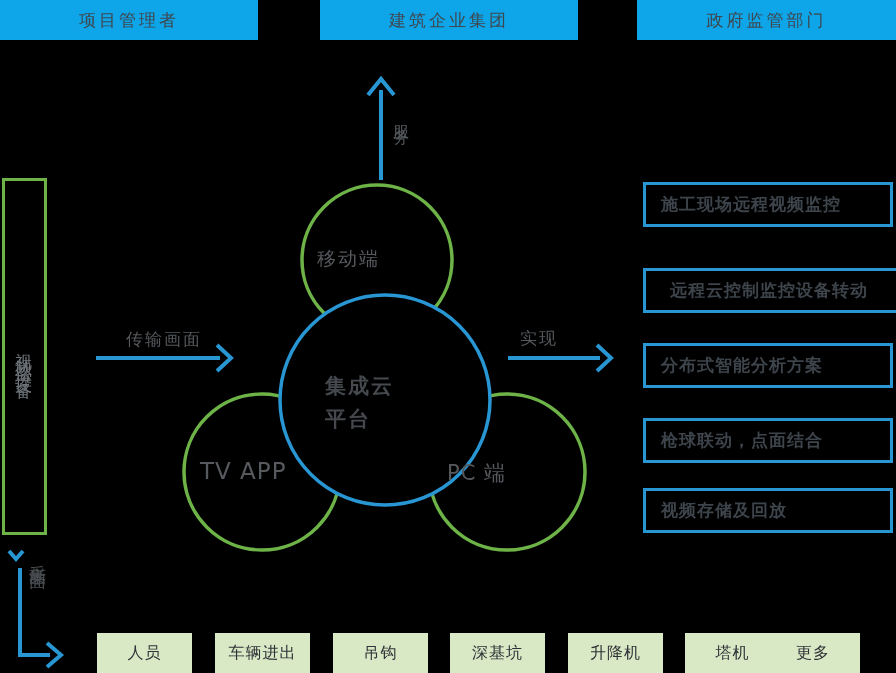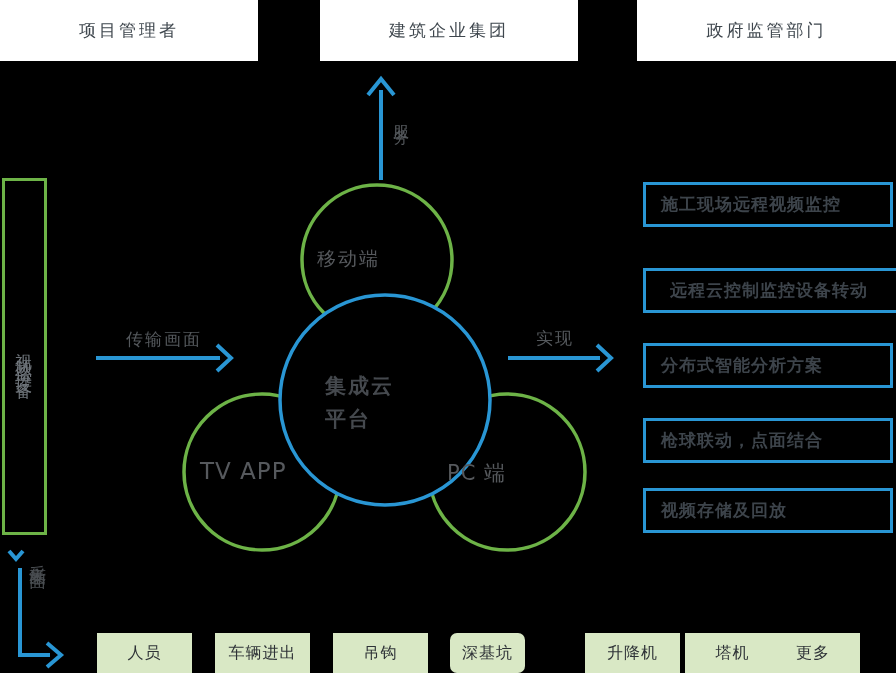--- a/index.html
+++ b/index.html
@@ -2,21 +2,21 @@
 <html><head>
 <meta charset="utf-8">
 <style>
   html,body{margin:0;padding:0;background:#000;}
   #stage{
     position:relative;width:896px;height:673px;background:#000000;
     font-family:"DejaVu Sans","Liberation Sans",sans-serif;overflow:hidden;
   }
   
   .tab{
-    position:absolute;top:0;height:61px;background:#ffffff;color:#3f474e;
+    position:absolute;top:0;height:40px;background:#0ea5e9;color:#3f474e;
     font-size:17px;letter-spacing:3px;display:flex;align-items:center;justify-content:center;
   }
   #tab-0{left:0;width:258px;}
   #tab-1{left:320px;width:258px;}
   #tab-2{left:637px;width:259px;}
 
   
   .device-box{
     position:absolute;left:2px;top:178px;width:39px;height:351px;
     border:3px solid #6db347;display:flex;align-items:center;justify-content:center;
@@ -33,21 +33,21 @@
   .circle-label{position:absolute;text-align:left;color:#56595d;}
   #label-mobile{left:317px;top:246px;width:120px;font-size:19px;letter-spacing:2px;}
   #label-cloud{left:325px;top:370px;width:120px;font-size:21px;font-weight:700;color:#45494e;line-height:33px;letter-spacing:2px;}
   #label-tv{left:200px;top:458px;width:124px;font-size:23px;letter-spacing:1px;}
   #label-pc{left:447px;top:459px;width:120px;font-size:21px;letter-spacing:1px;}
 
   
   .flow-label{position:absolute;color:#54585c;}
   #label-service{left:390px;top:112px;writing-mode:vertical-rl;text-orientation:upright;font-size:16px;letter-spacing:5px;}
   #label-transmit{left:98px;top:328px;width:132px;text-align:center;font-size:17px;letter-spacing:2px;}
-  #label-realize{left:512px;top:327px;width:86px;text-align:center;font-size:17px;letter-spacing:2px;}
+  #label-realize{left:496px;top:327px;width:86px;text-align:center;font-size:17px;letter-spacing:2px;}
   #label-collect{left:27px;top:551px;writing-mode:vertical-rl;text-orientation:upright;font-size:17px;letter-spacing:3px;color:#4a4e52;}
 
   
   .feature{
     position:absolute;left:643px;width:229px;height:39px;border:3px solid #2996d4;
     color:#3d444b;font-size:17px;font-weight:600;letter-spacing:1px;
     display:flex;align-items:center;padding-left:15px;
   }
   #feature-0{top:182px;}
   #feature-1{top:268px;padding-left:24px;}
@@ -57,22 +57,22 @@
 
   
   .target{
     position:absolute;top:633px;height:40px;background:#d9e8c5;color:#2e3237;
     font-size:16px;font-weight:500;letter-spacing:1px;
     display:flex;align-items:center;justify-content:center;
   }
   #target-0{left:97px;width:95px;}
   #target-1{left:215px;width:95px;}
   #target-2{left:333px;width:95px;}
-  #target-3{left:450px;width:75px;border-radius:7px;}
-  #target-4{left:585px;width:95px;}
+  #target-3{left:450px;width:95px;}
+  #target-4{left:568px;width:95px;}
   #target-5{left:685px;width:95px;}
   #target-6{left:766px;width:94px;}
 </style>
 </head>
 <body>
 
 <div id="stage">
 
   <div class="tab" id="tab-0">项目管理者</div>
   <div class="tab" id="tab-2">政府监管部门</div>

